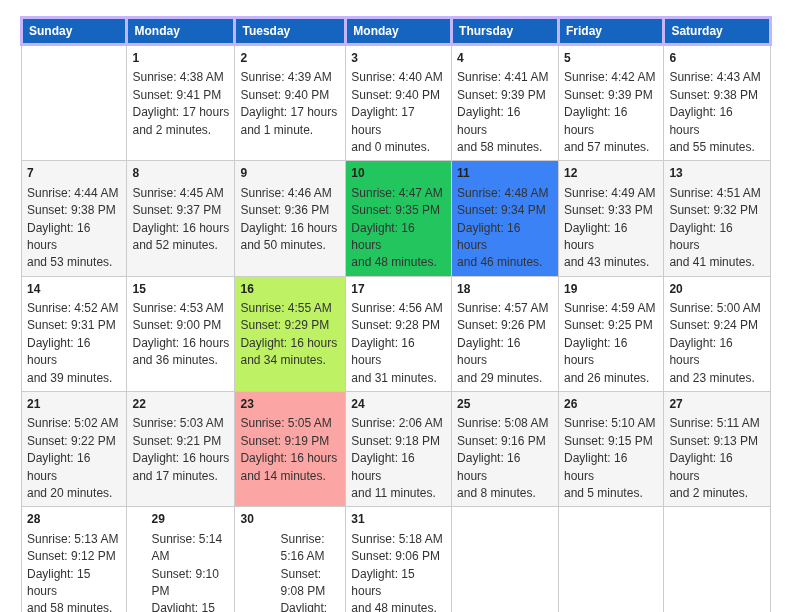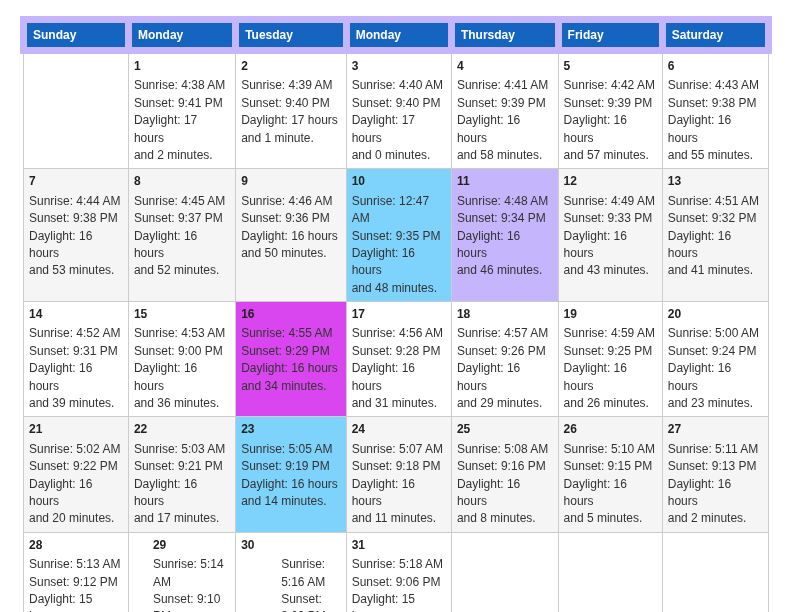--- a/index.html
+++ b/index.html
@@ -57,21 +57,21 @@
       border-collapse: collapse;
       font-size: 10.5px;
     }
     .calendar th {
       background-color: #1565c0;
       color: #fff;
       text-align: left;
       padding: 5px 6px;
       font-size: 12px;
       font-weight: bold;
-      border: 7px solid #c4b5fd;
+      border: 3px solid #c4b5fd;
     }
     .calendar td {
       border: 1px solid #ccc;
       vertical-align: top;
       padding: 4px 5px;
       width: 113px;
       height: 80px;
       line-height: 1.45;
       color: #222;
     }
@@ -176,28 +176,28 @@
 Daylight: 16 hours
 and 52 minutes.</div>
           </td>
           <td style="background: rgb(245, 245, 245);">
             <span class="day-number">9</span>
             <div class="cell-content" style="white-space: pre-line;">Sunrise: 4:46 AM
 Sunset: 9:36 PM
 Daylight: 16 hours
 and 50 minutes.</div>
           </td>
-          <td style="background: #7dd3fc;">
+          <td style="background: #22c55e;">
             <span class="day-number">10</span>
-            <div class="cell-content" style="white-space: pre-line;">Sunrise: 12:47 AM
+            <div class="cell-content" style="white-space: pre-line;">Sunrise: 4:47 AM
 Sunset: 9:35 PM
 Daylight: 16 hours
 and 48 minutes.</div>
           </td>
-          <td style="background: #c4b5fd; margin-top: 22px;">
+          <td style="background: #3b82f6; margin-top: 22px;">
             <span class="day-number">11</span>
             <div class="cell-content" style="white-space: pre-line;">Sunrise: 4:48 AM
 Sunset: 9:34 PM
 Daylight: 16 hours
 and 46 minutes.</div>
           </td>
           <td style="background: rgb(245, 245, 245);">
             <span class="day-number">12</span>
             <div class="cell-content" style="white-space: pre-line;">Sunrise: 4:49 AM
 Sunset: 9:33 PM
@@ -220,21 +220,21 @@
 Daylight: 16 hours
 and 39 minutes.</div>
           </td>
           <td style="background: rgb(255, 255, 255);">
             <span class="day-number">15</span>
             <div class="cell-content" style="white-space: pre-line;">Sunrise: 4:53 AM
 Sunset: 9:00 PM
 Daylight: 16 hours
 and 36 minutes.</div>
           </td>
-          <td style="background: #d946ef;">
+          <td style="background: #bef264;">
             <span class="day-number">16</span>
             <div class="cell-content" style="white-space: pre-line;">Sunrise: 4:55 AM
 Sunset: 9:29 PM
 Daylight: 16 hours
 and 34 minutes.</div>
           </td>
           <td style="background: rgb(255, 255, 255); margin-left: 12px;">
             <span class="day-number">17</span>
             <div class="cell-content" style="white-space: pre-line;">Sunrise: 4:56 AM
 Sunset: 9:28 PM
@@ -271,30 +271,30 @@
 Daylight: 16 hours
 and 20 minutes.</div>
           </td>
           <td style="background: rgb(245, 245, 245);">
             <span class="day-number">22</span>
             <div class="cell-content" style="white-space: pre-line;">Sunrise: 5:03 AM
 Sunset: 9:21 PM
 Daylight: 16 hours
 and 17 minutes.</div>
           </td>
-          <td style="background: #7dd3fc; margin-top: 24px;">
+          <td style="background: #fca5a5; margin-top: 24px;">
             <span class="day-number">23</span>
             <div class="cell-content" style="white-space: pre-line;">Sunrise: 5:05 AM
 Sunset: 9:19 PM
 Daylight: 16 hours
 and 14 minutes.</div>
           </td>
           <td style="background: rgb(245, 245, 245);">
             <span class="day-number">24</span>
-            <div class="cell-content" style="white-space: pre-line;">Sunrise: 5:07 AM
+            <div class="cell-content" style="white-space: pre-line;">Sunrise: 2:06 AM
 Sunset: 9:18 PM
 Daylight: 16 hours
 and 11 minutes.</div>
           </td>
           <td style="background: rgb(245, 245, 245); margin-left: 24px;">
             <span class="day-number">25</span>
             <div class="cell-content" style="white-space: pre-line;">Sunrise: 5:08 AM
 Sunset: 9:16 PM
 Daylight: 16 hours
 and 8 minutes.</div>

